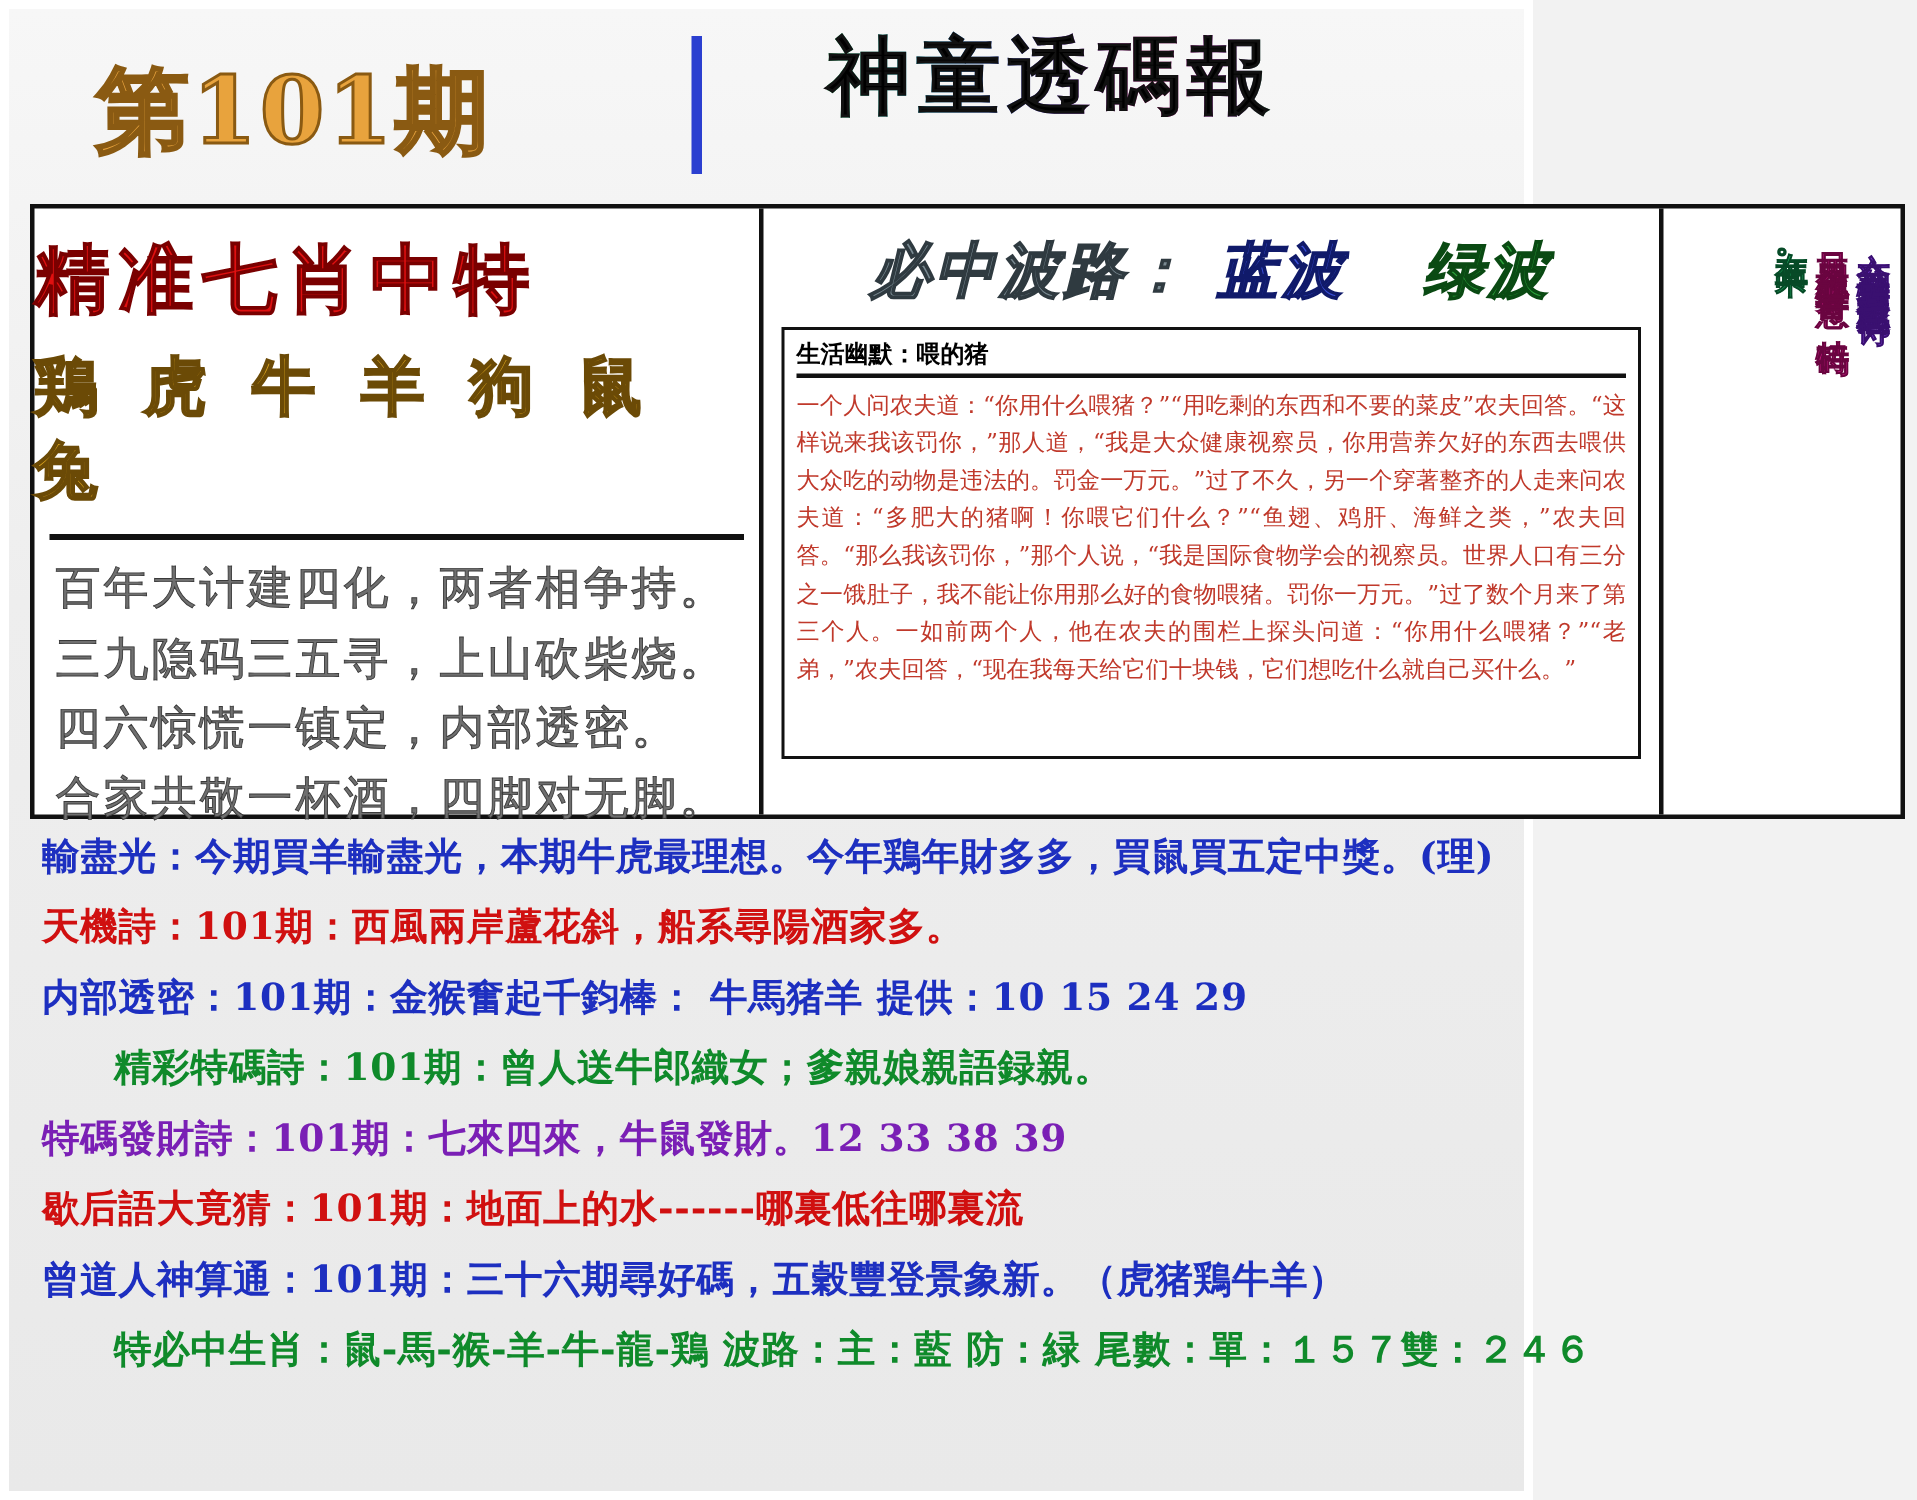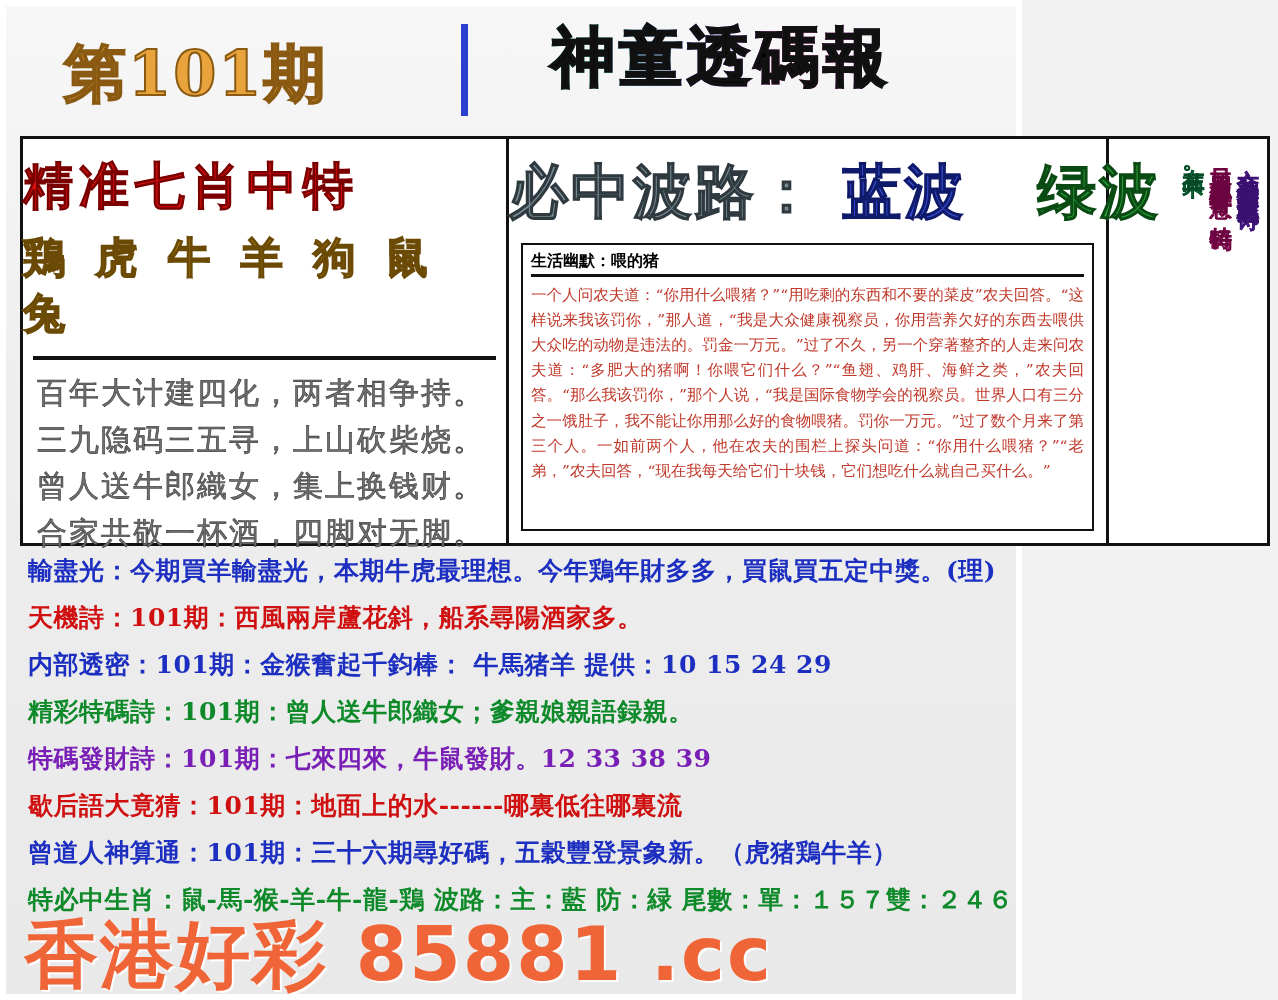--- a/index.html
+++ b/index.html
@@ -27,21 +27,21 @@
     color:#e8a33d;
     -webkit-text-stroke:2px #8a5a12;
     letter-spacing:2px;
   }
   .divider-bar{
     position:absolute;left:455px;top:18px;width:7px;height:92px;
     background:#2b3fd0;
   }
   .masthead{
     position:absolute;left:545px;top:8px;
-    font-size:64px;font-weight:bold;letter-spacing:4px;
+    font-size:56px;font-weight:normal;letter-spacing:4px;
     font-family:"DejaVu Serif","Liberation Serif",serif;
     background:linear-gradient(90deg,#1da14f 0%,#17b6c4 18%,#2b5fd9 36%,#7a2fc4 55%,#d62f8f 72%,#b82fd0 88%,#1da14f 100%);
     -webkit-background-clip:text;background-clip:text;color:transparent;
     -webkit-text-stroke:2px #111;
     text-shadow:0 0 0 #000;
   }
   
   .band{
     position:absolute;left:14px;top:130px;width:1250px;height:410px;
     background:#ffffff;border:3px solid #111;box-sizing:border-box;
@@ -69,23 +69,23 @@
   }
   .poem-line{
     font-size:30px;letter-spacing:2px;line-height:1.55;
     font-family:"DejaVu Serif","Liberation Serif",serif;
     color:#6f6f6f;-webkit-text-stroke:0.6px #3a3a3a;
     white-space:nowrap;
   }
   
   .wave-title{
     margin:14px 0 0 0;text-align:center;white-space:nowrap;
-    font-size:59px;font-weight:bold;letter-spacing:3px;
-    font-family:"DejaVu Serif","Liberation Serif",serif;
-    color:#7a8a92;-webkit-text-stroke:1.2px #2f3a40;
+    font-size:40px;font-weight:bold;letter-spacing:3px;
+    font-family:"DejaVu Serif","Liberation Serif",serif;
+    color:#7a8a92;font-style:italic;-webkit-text-stroke:1.2px #2f3a40;
   }
   .wave-title .blue{color:#3a4fd8;-webkit-text-stroke:1.2px #101a6a;}
   .wave-title .green{color:#2aa03a;-webkit-text-stroke:1.2px #0a4a13;}
   .story-box{
     margin:10px 12px 0 12px;border:2px solid #111;padding:6px 8px 8px 8px;
     height:288px;box-sizing:border-box;background:#fff;
   }
   .story-head{
     font-size:16px;color:#000000;font-weight:bold;margin-bottom:2px;
     font-family:"DejaVu Serif","Liberation Serif",serif;
@@ -115,21 +115,21 @@
     position:absolute;left:14px;top:548px;width:1250px;
     padding:4px 8px 0 8px;box-sizing:border-box;
   }
   .line{
     font-size:25px;line-height:1.0;margin:0 0 22px 0;white-space:nowrap;
     font-family:"DejaVu Serif","Liberation Serif",serif;
     font-weight:bold;letter-spacing:0.5px;
   }
   .c-blue{color:#1d2fc0;}
   .c-red{color:#d01010;}
-  .c-green{color:#0f8a2a;}
+  .c-green{color:#0f8a2a;margin-left:48px;}
   .c-purple{color:#7a1fb5;}
   
   .watermark{
     position:absolute;left:18px;top:900px;width:840px;height:86px;
     font-size:74px;font-weight:bold;letter-spacing:2px;
     font-family:"DejaVu Sans","Liberation Sans",sans-serif;
     color:#f05a28;opacity:.92;white-space:nowrap;
     text-shadow:2px 2px 0 #ffffff;
     pointer-events:none;
   }
@@ -149,21 +149,21 @@
 
   <div class="band">
 
     <div class="panel-left">
       <div class="title-red">精准七肖中特</div>
       <div class="zodiac-row">鶏 虎 牛 羊 狗 鼠 兔</div>
       <div class="hr-black"></div>
       <div class="poem">
         <div class="poem-line">百年大计建四化，两者相争持。</div>
         <div class="poem-line">三九隐码三五寻，上山砍柴烧。</div>
-        <div class="poem-line">曾人送牛郎織女，集上换钱财。</div>
+        <div class="poem-line">四六惊慌一镇定，内部透密。</div>
         <div class="poem-line">合家共敬一杯酒，四脚对无脚。</div>
       </div>
     </div>
 
     <div class="panel-mid">
       <div class="wave-title">
         <span>必中波路：</span>
         <span class="blue">蓝波</span>
         <span>&nbsp;</span>
         <span class="green">绿波</span>
@@ -188,19 +188,14 @@
     <div class="line c-blue">輸盡光：今期買羊輸盡光，本期牛虎最理想。今年鶏年財多多，買鼠買五定中獎。(理)</div>
     <div class="line c-red">天機詩：101期：西風兩岸蘆花斜，船系尋陽酒家多。</div>
     <div class="line c-blue">内部透密：101期：金猴奮起千鈞棒：  牛馬猪羊 提供：10 15 24 29</div>
     <div class="line c-green">精彩特碼詩：101期：曾人送牛郎織女；爹親娘親語録親。</div>
     <div class="line c-purple">特碼發財詩：101期：七來四來，牛鼠發財。12 33 38 39</div>
     <div class="line c-red">歇后語大竟猜：101期：地面上的水------哪裏低往哪裏流</div>
     <div class="line c-blue">曾道人神算通：101期：三十六期尋好碼，五穀豐登景象新。（虎猪鶏牛羊）</div>
     <div class="line c-green">特必中生肖：鼠-馬-猴-羊-牛-龍-鶏 波路：主：藍 防：緑 尾數：單：１５７雙：２４６</div>
   </div>
 
-  <div class="watermark">
-    <span>香港好彩</span>
-    <span class="wm-num">85881</span>
-    <span class="wm-cc">.cc</span>
-  </div>
 
 </div>
 
 </body></html>

